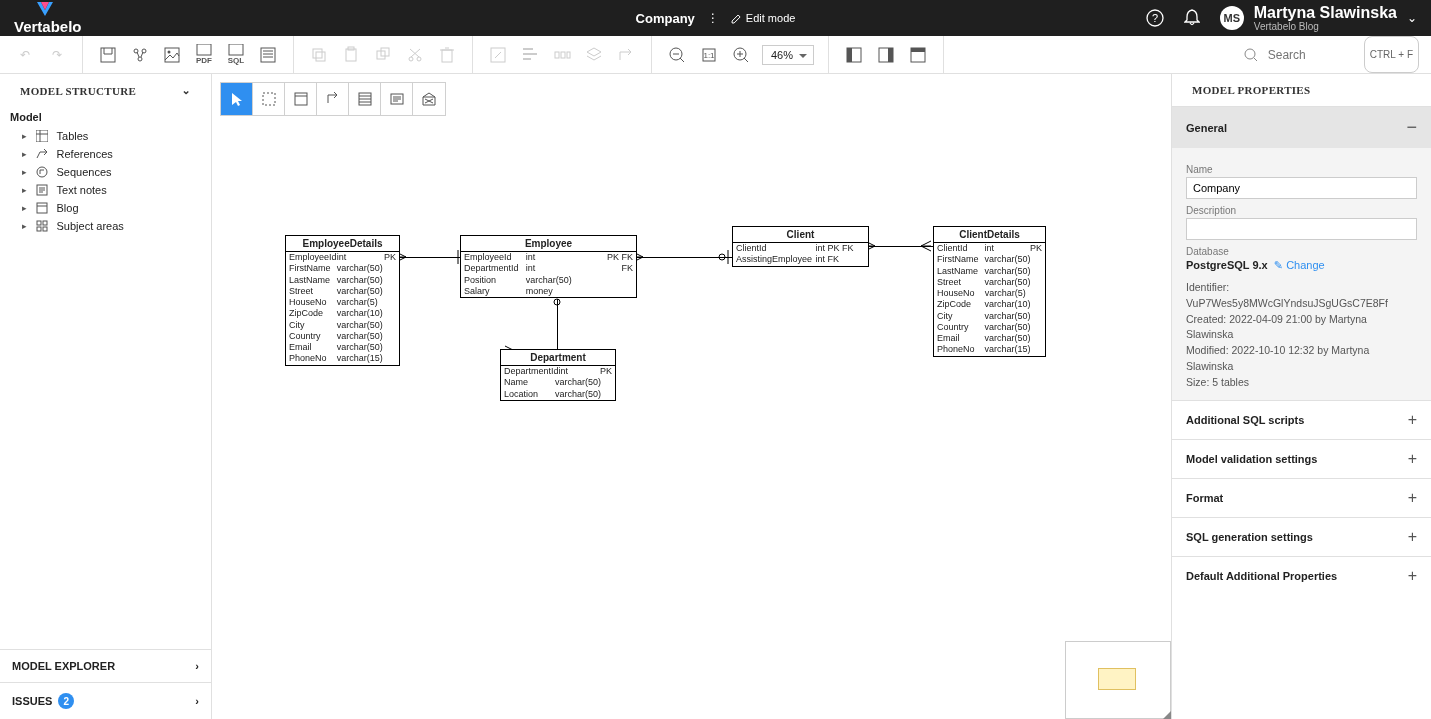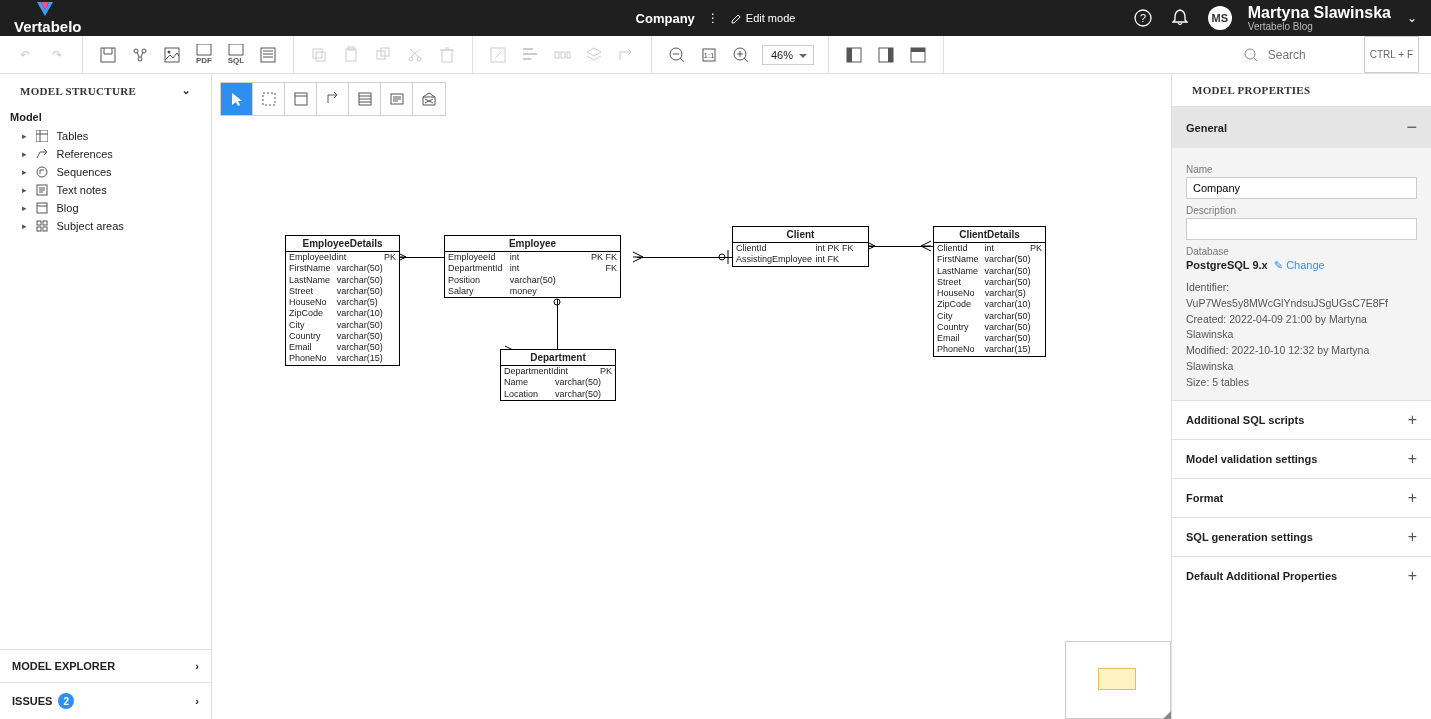--- a/index.html
+++ b/index.html
@@ -7,35 +7,35 @@
   
   .hdr { background:#1f1f1f; color:#fff; height:36px; display:flex; align-items:center; padding:0 14px; }
   .logo { display:flex; align-items:center; font-size:15px; font-weight:600;flex-direction:column; }
   .logo svg { margin-right:6px;}
   .hdr-center { position:absolute; left:50%; transform:translateX(-50%); display:flex; align-items:center; gap:12px;}
   .hdr-center .title { font-weight:600; font-size:13px;}
   .hdr-center .edit {font-size:11px; display:flex; align-items:center; gap:4px;}
   .hdr-right { margin-left:auto; display:flex; align-items:center; gap:20px;}
   .hdr-right .icn { cursor:pointer; }
   .avatar { background:#fff; color:#333; width:24px; height:24px; border-radius:50%; display:flex; align-items:center; justify-content:center; font-size:11px; font-weight:600;}
-  .userblk { display:flex; align-items:center; gap:16px; cursor:pointer;}
+  .userblk { display:flex; align-items:center; gap:10px; cursor:pointer;}
   .userblk .txt { line-height:1.1;}
   .userblk .name{font-weight:700; font-size:16px;}
   .userblk .sub{font-size:10px; color:#bbb;}
   
   .toolbar { height:38px; border-bottom:1px solid #e0e0e0; display:flex; align-items:center; }
   .tb-group{ display:flex; align-items:center; gap:10px; padding:0 14px; height:100%; border-right:1px solid #e0e0e0;}
   .tb-group:last-child{border-right:none;}
   .tb-btn{ width:22px; height:22px; display:flex; align-items:center; justify-content:center; cursor:pointer; color:#555;}
   .tb-btn.disabled{color:#ccc; cursor:default;}
   .zoomval{ border:1px solid #ccc; padding:3px 20px 3px 8px; font-size:11px; position:relative; cursor:pointer;}
   .zoomval::after{content:""; position:absolute; right:6px; top:8px; border-left:4px solid transparent; border-right:4px solid transparent; border-top:4px solid #666;}
   .search { margin-left:auto; display:flex; align-items:center; gap:8px; padding:0 12px;}
   .search input{border:none; outline:none; font-size:12px; width:90px;}
-  .search .kbd{border:1px solid #ccc; border-radius:1px; font-size:10px; padding:12px 5px; color:#666;}
+  .search .kbd{border:1px solid #ccc; border-radius:8px; font-size:10px; padding:12px 5px; color:#666;}
   
   .main{ display:flex; height:calc(719px - 36px - 38px); }
   .left { width:212px; border-right:1px solid #e0e0e0; display:flex; flex-direction:column;}
   .panel-title { padding:10px 20px; display:flex; justify-content:space-between; align-items:center; font-weight:600; font-size:11px; color:#333; letter-spacing:.3px;font-family:Liberation Serif, serif;}
   .panel-title .chev{cursor:pointer;}
   .tree { flex:0 0 auto; padding:0 8px; font-size:11px;}
   .tree .root{font-weight:600; padding:4px 2px;}
   .tree-item{ display:flex; align-items:center; gap:8px; padding:3px 4px 3px 14px; cursor:pointer;}
   .tree-item .arr{font-size:9px; color:#555;}
   .tree-item .ico{width:14px; display:flex; align-items:center; justify-content:center;}
@@ -477,21 +477,21 @@
           <span class="c1" style="width:50px">Email</span>
           <span class="c2" style="width:48px">varchar(50)</span>
           <span class="c3" style="width:14px"></span>
         </div>
         <div class="trow">
           <span class="c1" style="width:50px">PhoneNo</span>
           <span class="c2" style="width:48px">varchar(15)</span>
           <span class="c3" style="width:14px"></span>
         </div>
       </div>
-    <div class="dbtable" id="tbl-Employee" style="left:232px; top:161px; width:177px;">
+    <div class="dbtable" id="tbl-Employee" style="left:248px; top:161px; width:177px;">
         <div class="thead">Employee</div>
         <div class="trow">
           <span class="c1" style="width:62px">EmployeeId</span>
           <span class="c2" style="width:78px">int</span>
           <span class="c3" style="width:30px">PK FK</span>
         </div>
         <div class="trow">
           <span class="c1" style="width:62px">DepartmentId</span>
           <span class="c2" style="width:78px">int</span>
           <span class="c3" style="width:30px">FK</span>

